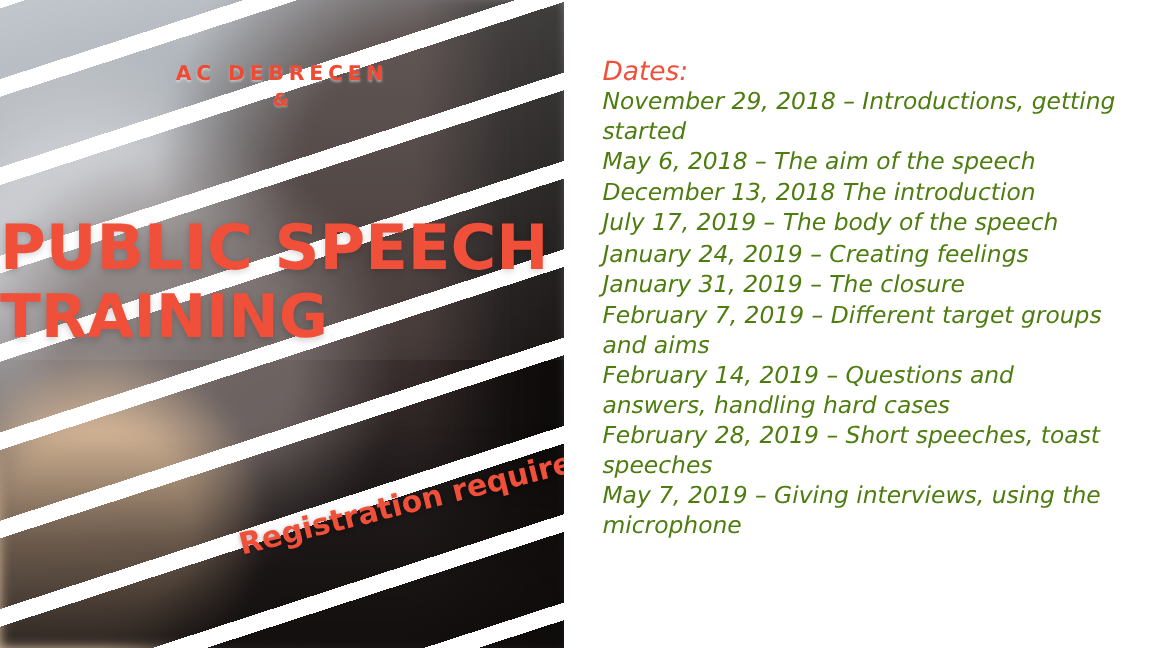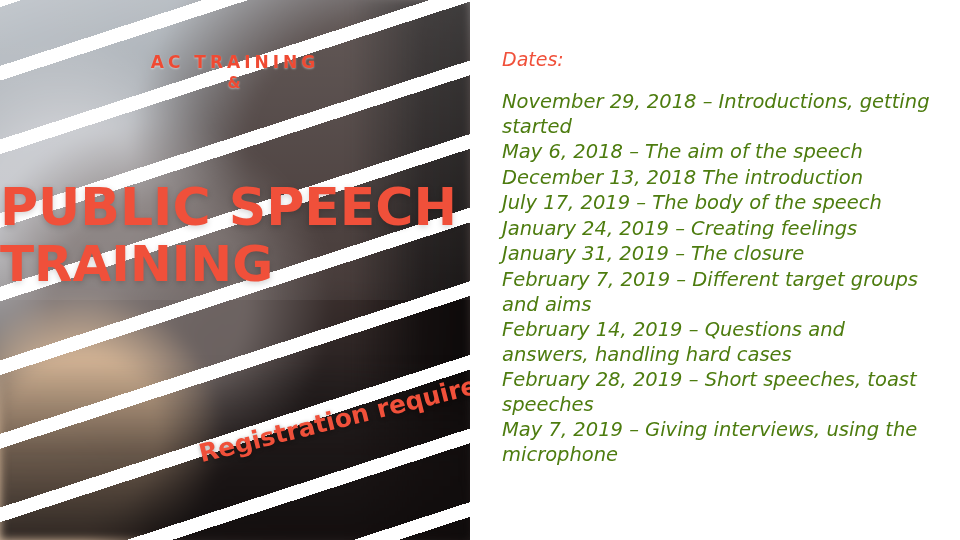--- a/index.html
+++ b/index.html
@@ -162,22 +162,21 @@
     width: 490px;
     height: 540px;
     background: #ffffff;
     padding: 48px 26px 0 32px;
     box-sizing: border-box;
   }
   .dates-label {
     color: #f0503a;
     font-family: "DejaVu Sans", sans-serif;
     font-style: italic;
-    font-size: 19px;
-    margin-bottom: 20px;
+    font-size: 22px;
   }
   .date-list {
     list-style: none;
     margin: 0;
     padding: 0;
   }
   .date-list li {
     color: #4d7c0f;
     font-family: "DejaVu Sans", sans-serif;
     font-style: italic;
@@ -193,21 +192,21 @@
 
   <div class="left-panel">
     <div class="photo"></div>
     <div class="photo-dark-right"></div>
     <div class="photo-bottom"></div>
     <div class="wash"></div>
     <div class="stripes"></div>
 
     <div class="left-text">
       <div class="org-block">
-        <div class="org-line">AC TRAINING</div>
+        <div class="org-line">AC DEBRECEN</div>
         <div class="org-line amp">&amp;</div>
       </div>
 
       <div class="title-block">
         <div class="title-l1">PUBLIC SPEECH</div>
         <div class="title-l2">TRAINING</div>
       </div>
 
       <div class="reg-wrap">
         <span class="reg-text">Registration required!</span>

